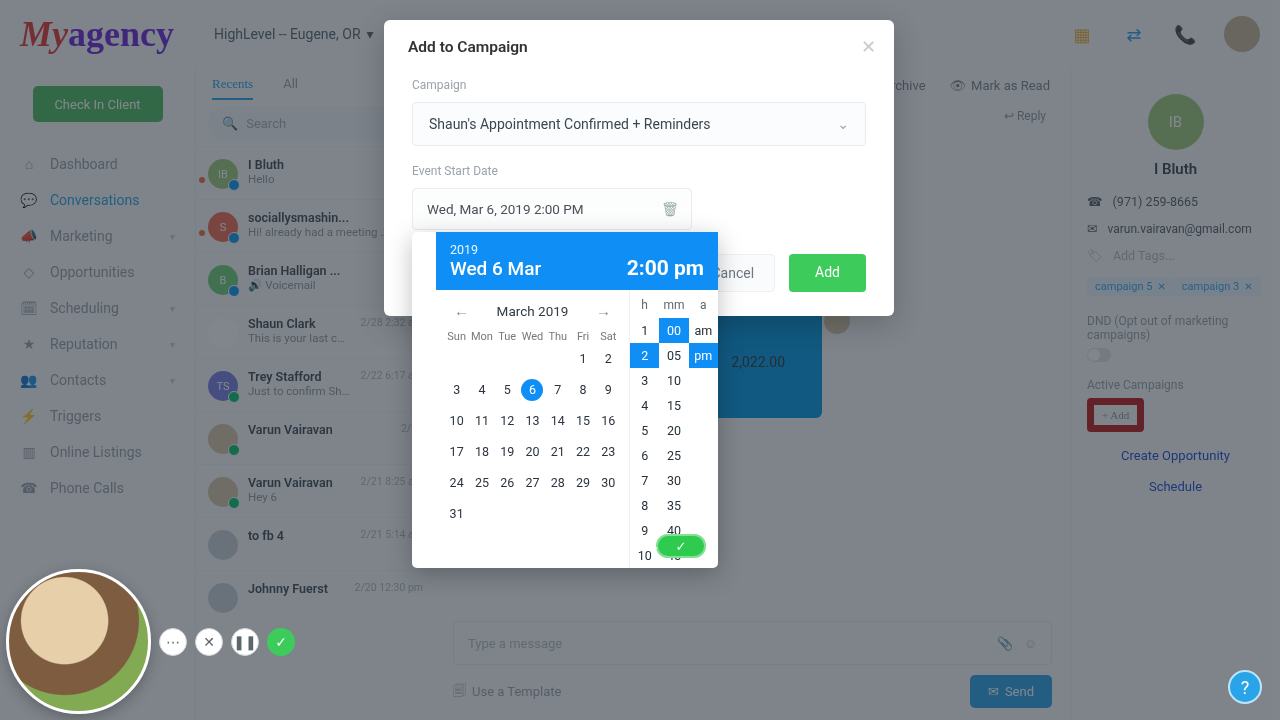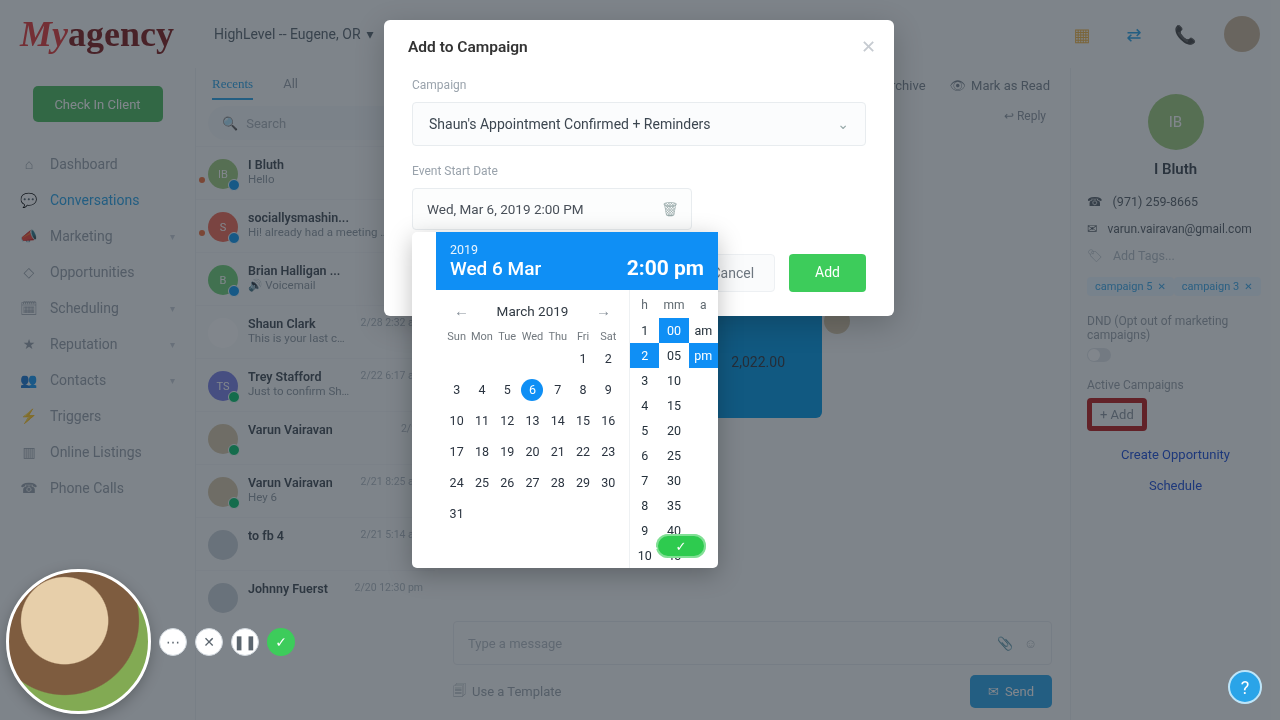--- a/index.html
+++ b/index.html
@@ -2,21 +2,21 @@
 <html><head>
 <meta charset="utf-8">
 <style>
 * { box-sizing: border-box; margin: 0; padding: 0; }
 body { font-family: -apple-system, BlinkMacSystemFont, "Segoe UI", Roboto, sans-serif; background: #f9fbfa; color: #333; width: 1280px; height: 720px; overflow: hidden; position: relative; }
 
 .page { display: flex; flex-direction: column; height: 100%; }
 .topbar { height: 68px; display: flex; align-items: center; padding: 0 20px; }
 .brand { font-family: cursive; font-size: 36px; font-weight: 700; }
 .brand .my { color: #e23a3a; font-style: italic; }
-.brand .ag { color: #7f1d1d; }
+.brand .ag { color: #6d28d9; }
 .location-sel { margin-left: 40px; display:flex; align-items:center; gap:6px; color:#5a6670; font-size:14px; }
 .top-right { margin-left:auto; display:flex; align-items:center; gap:24px; }
 .top-right .ico { width:28px; height:28px; border-radius:6px; display:flex; align-items:center; justify-content:center; font-size:18px; color:#7a8590; }
 .avatar-tr { width:36px; height:36px; border-radius:50%; background:#c9b59a; }
 
 .main { flex:1; display:flex; }
 .sidebar { width: 195px; padding: 10px 12px; }
 .checkin { width: 130px; height:36px; margin: 8px auto 24px; background:#4dbb5f; border-radius:5px; color:#fff; font-size:13px; display:flex; align-items:center; justify-content:center; }
 .nav-item { display:flex; align-items:center; gap:12px; padding:10px 8px; font-size:14px; color:#97a0aa; }
 .nav-item.active { color:#2aa4e8; }
@@ -55,21 +55,21 @@
 
 .rightpane { width: 210px; padding:16px; border-left:1px solid #ebeef1; }
 .rp-av { width:56px; height:56px; border-radius:50%; background:#9dca7e; margin:10px auto; display:flex; align-items:center; justify-content:center; color:#fff; font-size:15px; }
 .rp-name { text-align:center; font-size:15px; font-weight:600; color:#3b454f; margin-bottom:16px; }
 .rp-row { display:flex; gap:10px; font-size:12.5px; color:#576069; margin:12px 0; align-items:center; }
 .rp-sect { font-size:12px; color:#9aa3ac; margin-top:16px; margin-bottom:6px; }
 .tag { display:inline-flex; align-items:center; gap:5px; background:#e8f5ff; color:#3ca9ea; font-size:11px; padding:3px 8px; border-radius:4px; margin:2px 0; }
 .tag .x { font-size:10px; }
 .toggle { width:24px; height:14px; border-radius:8px; background:#dfe4e9; position:relative; }
 .toggle::after { content:""; position:absolute; left:1px; top:1px; width:12px; height:12px; background:#fff; border-radius:50%; }
-.addbtn { border:5px solid #b91c1c; padding:4px 8px; font-size:13px; color:#8b95a0; border-radius:4px; display:inline-block; }
+.addbtn { border:7px solid #b91c1c; padding:4px 8px; font-size:11px; color:#8b95a0; border-radius:4px; display:inline-block;font-family:Liberation Serif, serif; }
 .linkbtn { color:#1d4ed8; font-size:13px; margin:16px 0 0; text-align:center; display:block; }
 
 .dimmer { position:absolute; inset:0; background:rgba(31,40,50,.56); }
 
 .modal { position:absolute; left:384px; top:20px; width:510px; background:#fff; border-radius:6px; box-shadow:0 8px 30px rgba(0,0,0,.2); padding-bottom: 16px; }
 .m-title { padding:18px 24px; font-size:15.5px; font-weight:600; color:#333; }
 .m-close { position:absolute; right:18px; top:16px; color:#c6cbd1; font-size:18px; cursor:pointer; }
 .m-label { padding: 4px 28px; font-size:12px; color:#9aa3ac; }
 .m-select { margin:6px 28px 14px; height:44px; border:1px solid #e8ecef; border-radius:4px; background:#fbfcfd; display:flex; align-items:center; padding:0 16px; font-size:14px; color:#3c4650; position:relative; }
 .m-select .dd { margin-left:auto; color:#9aa; }

